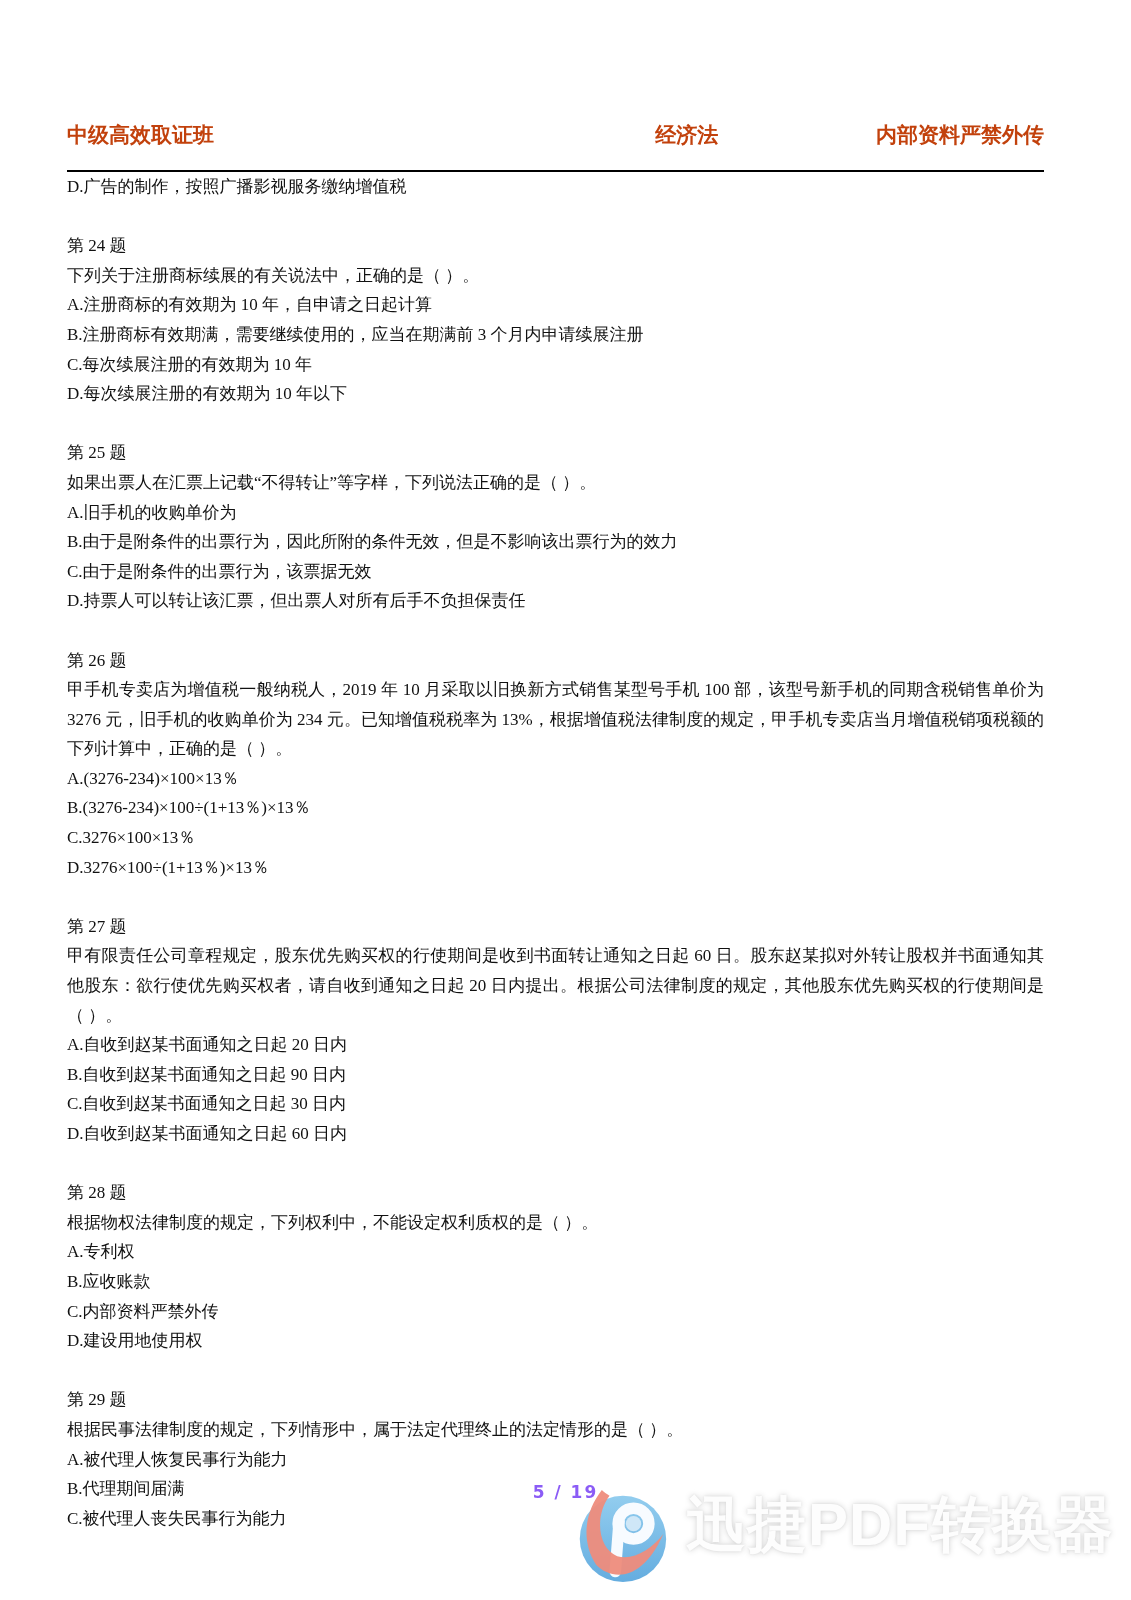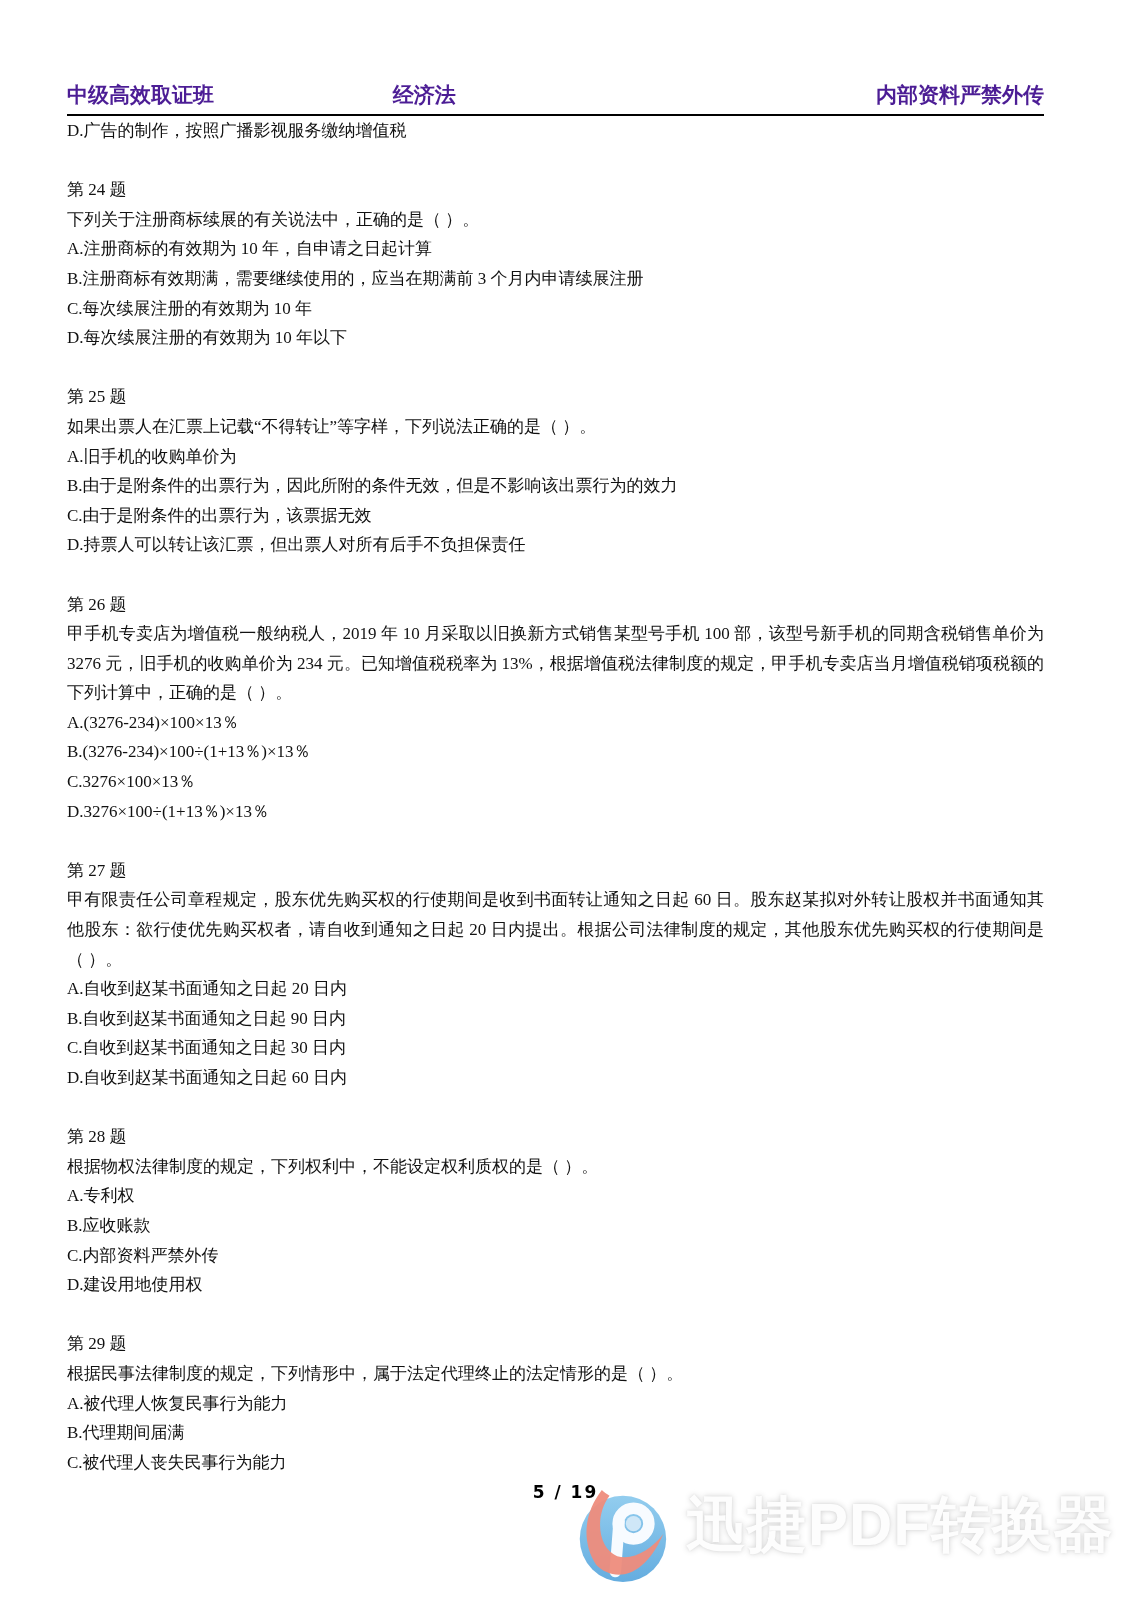--- a/index.html
+++ b/index.html
@@ -10,46 +10,46 @@
     overflow:hidden;
     font-family:"Liberation Serif","DejaVu Serif",serif;
     color:#111111;
   }
   .content {
     position:absolute; left:67px; top:0;
     width:977px;
   }
   .page-header {
     display:flex; align-items:flex-end;
-    padding-top:82px; padding-bottom:6px;
+    padding-top:82px; padding-bottom:22px;
     border-bottom:2px solid #000000;
     font-family:"Liberation Sans","DejaVu Sans",sans-serif;
     font-weight:bold; font-size:21px; line-height:26px;
-    color:#4c1d95;
+    color:#c2410c;
   }
   .page-header .h-left   { flex:1; text-align:left; }
-  .page-header .h-center { flex:1; text-align:left; }
+  .page-header .h-center { flex:1; text-align:right;margin-top:40px; }
   .page-header .h-right  { flex:1; text-align:right; }
 
   .line {
     font-size:17px;
     line-height:29.6px;
     white-space:normal;
   }
   .stem {
     text-align:justify;
     text-justify:inter-ideograph;
   }
   .question { margin-top:29.6px;font-family:Liberation Serif, serif; }
 
   .page-number {
     position:absolute; top:1482px; left:0; width:1131px;
     text-align:center;
     font-family:"DejaVu Sans","Liberation Sans",sans-serif;
-    font-size:17px; font-weight:bold; color:#000000;
+    font-size:17px; font-weight:bold; color:#8b5cf6;
     letter-spacing:2px;
   }
   .wm-logo {
     position:absolute; left:574px; top:1489px;
     width:96px; height:96px;
   }
   .wm-text {
     position:absolute; left:686px; top:1494px;
     font-family:Liberation Sans, sans-serif;
     font-weight:bold; font-size:60px; line-height:62px;

